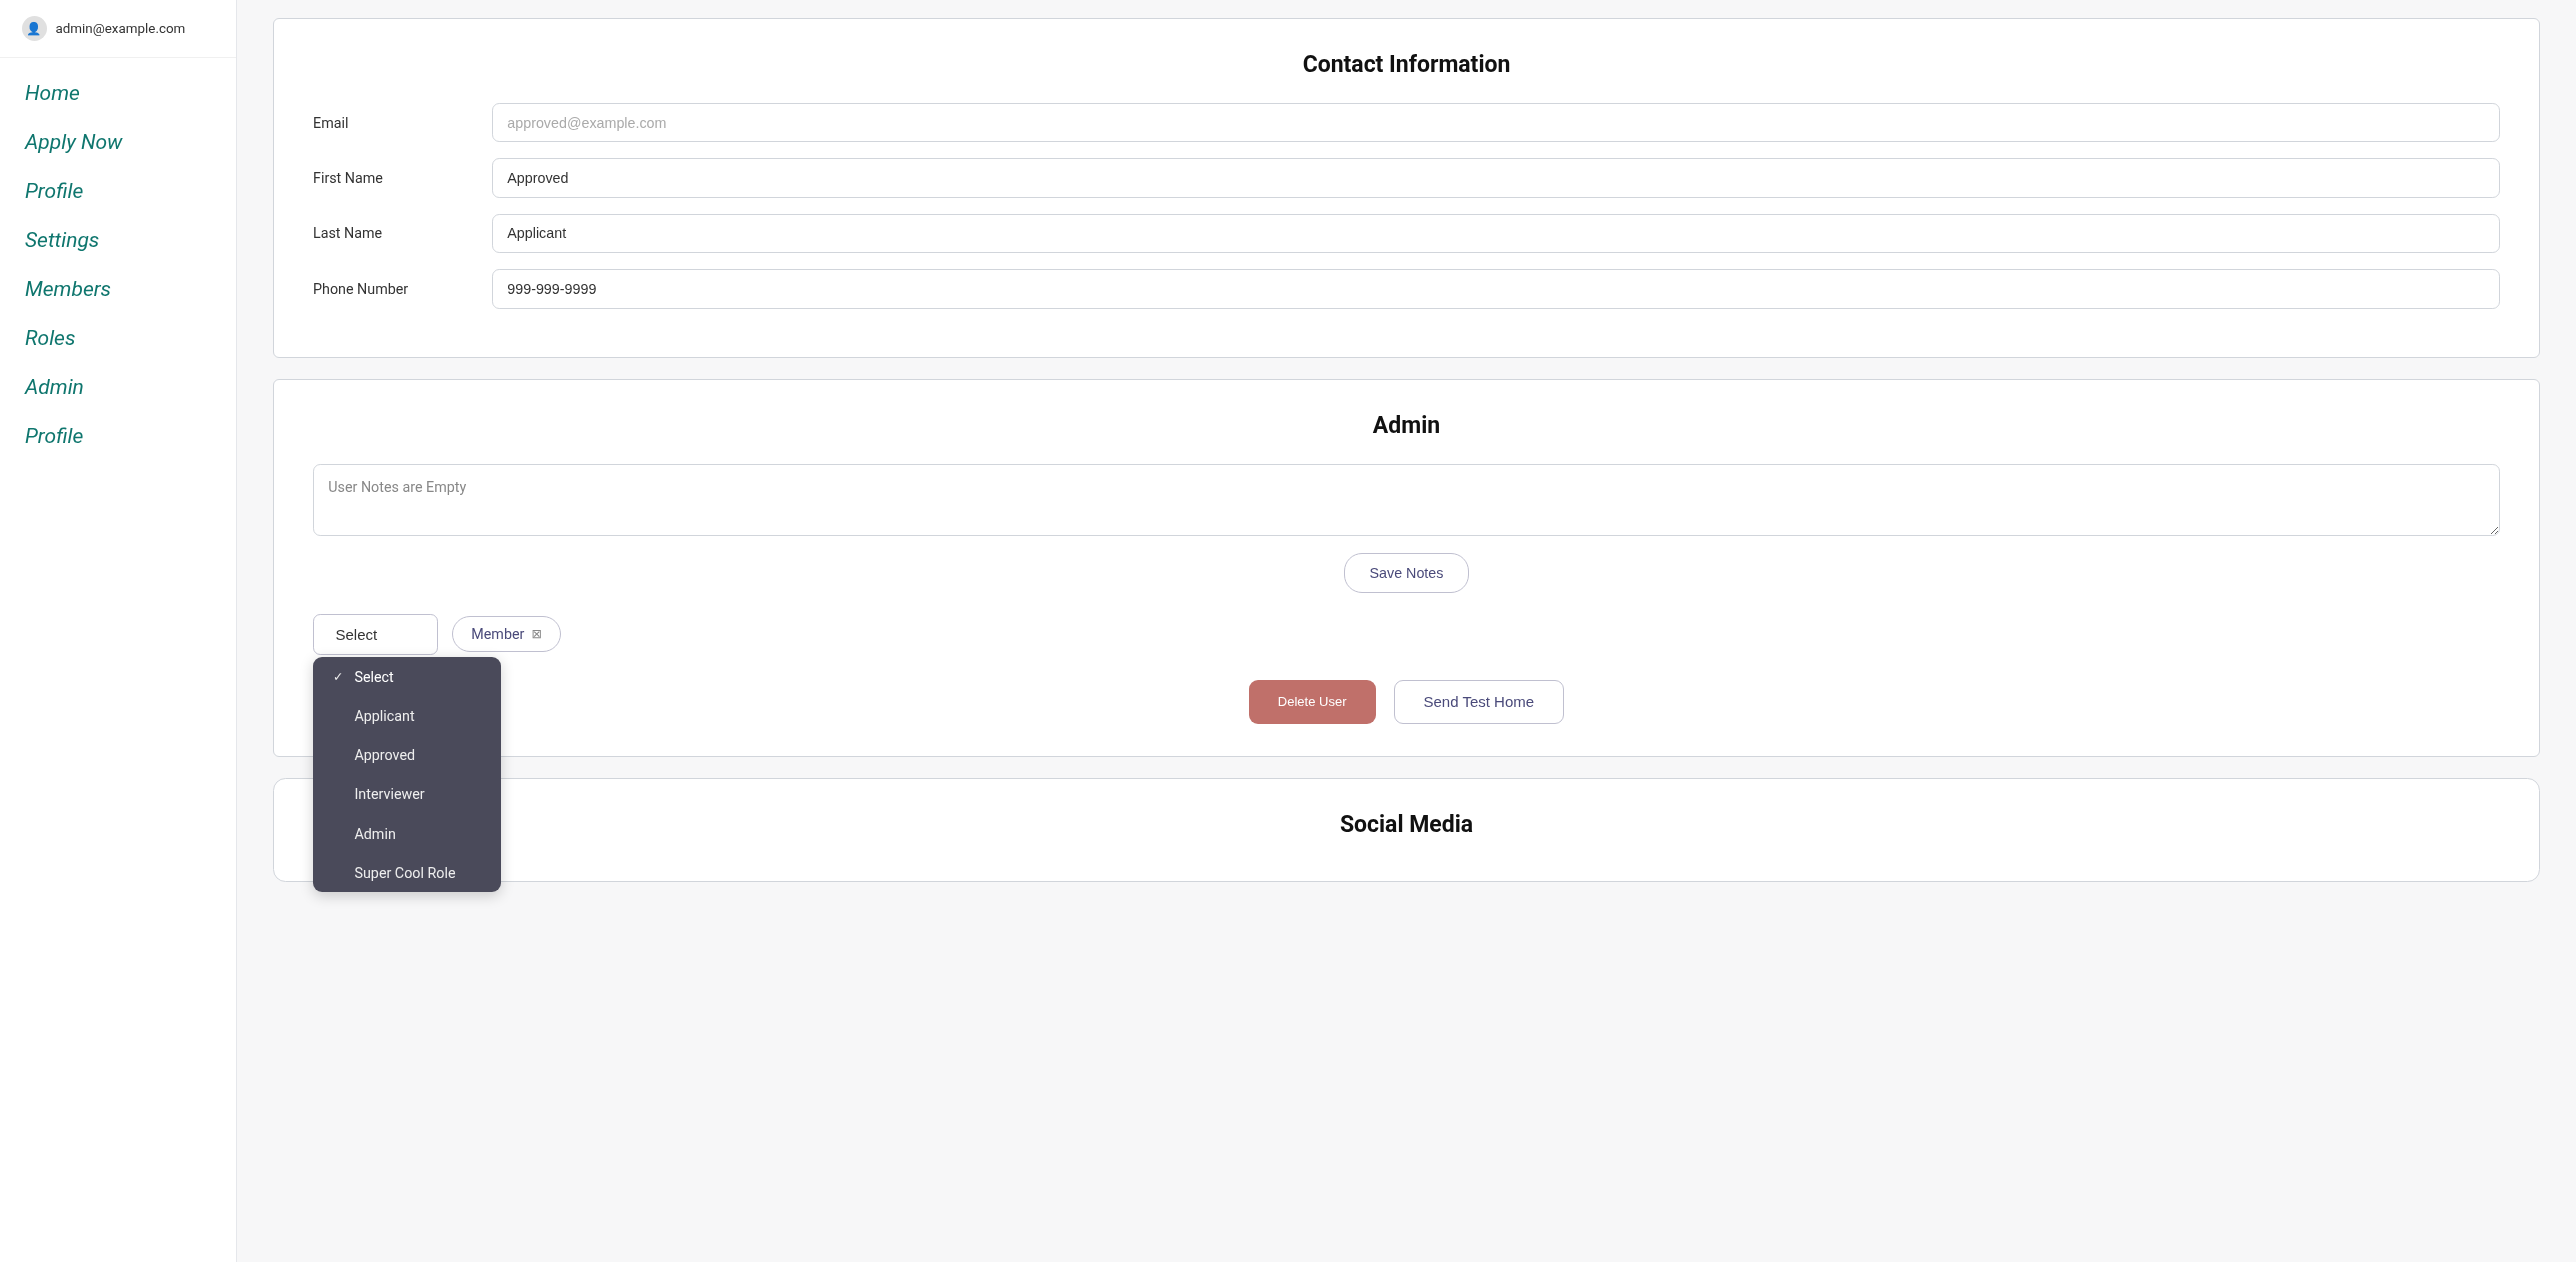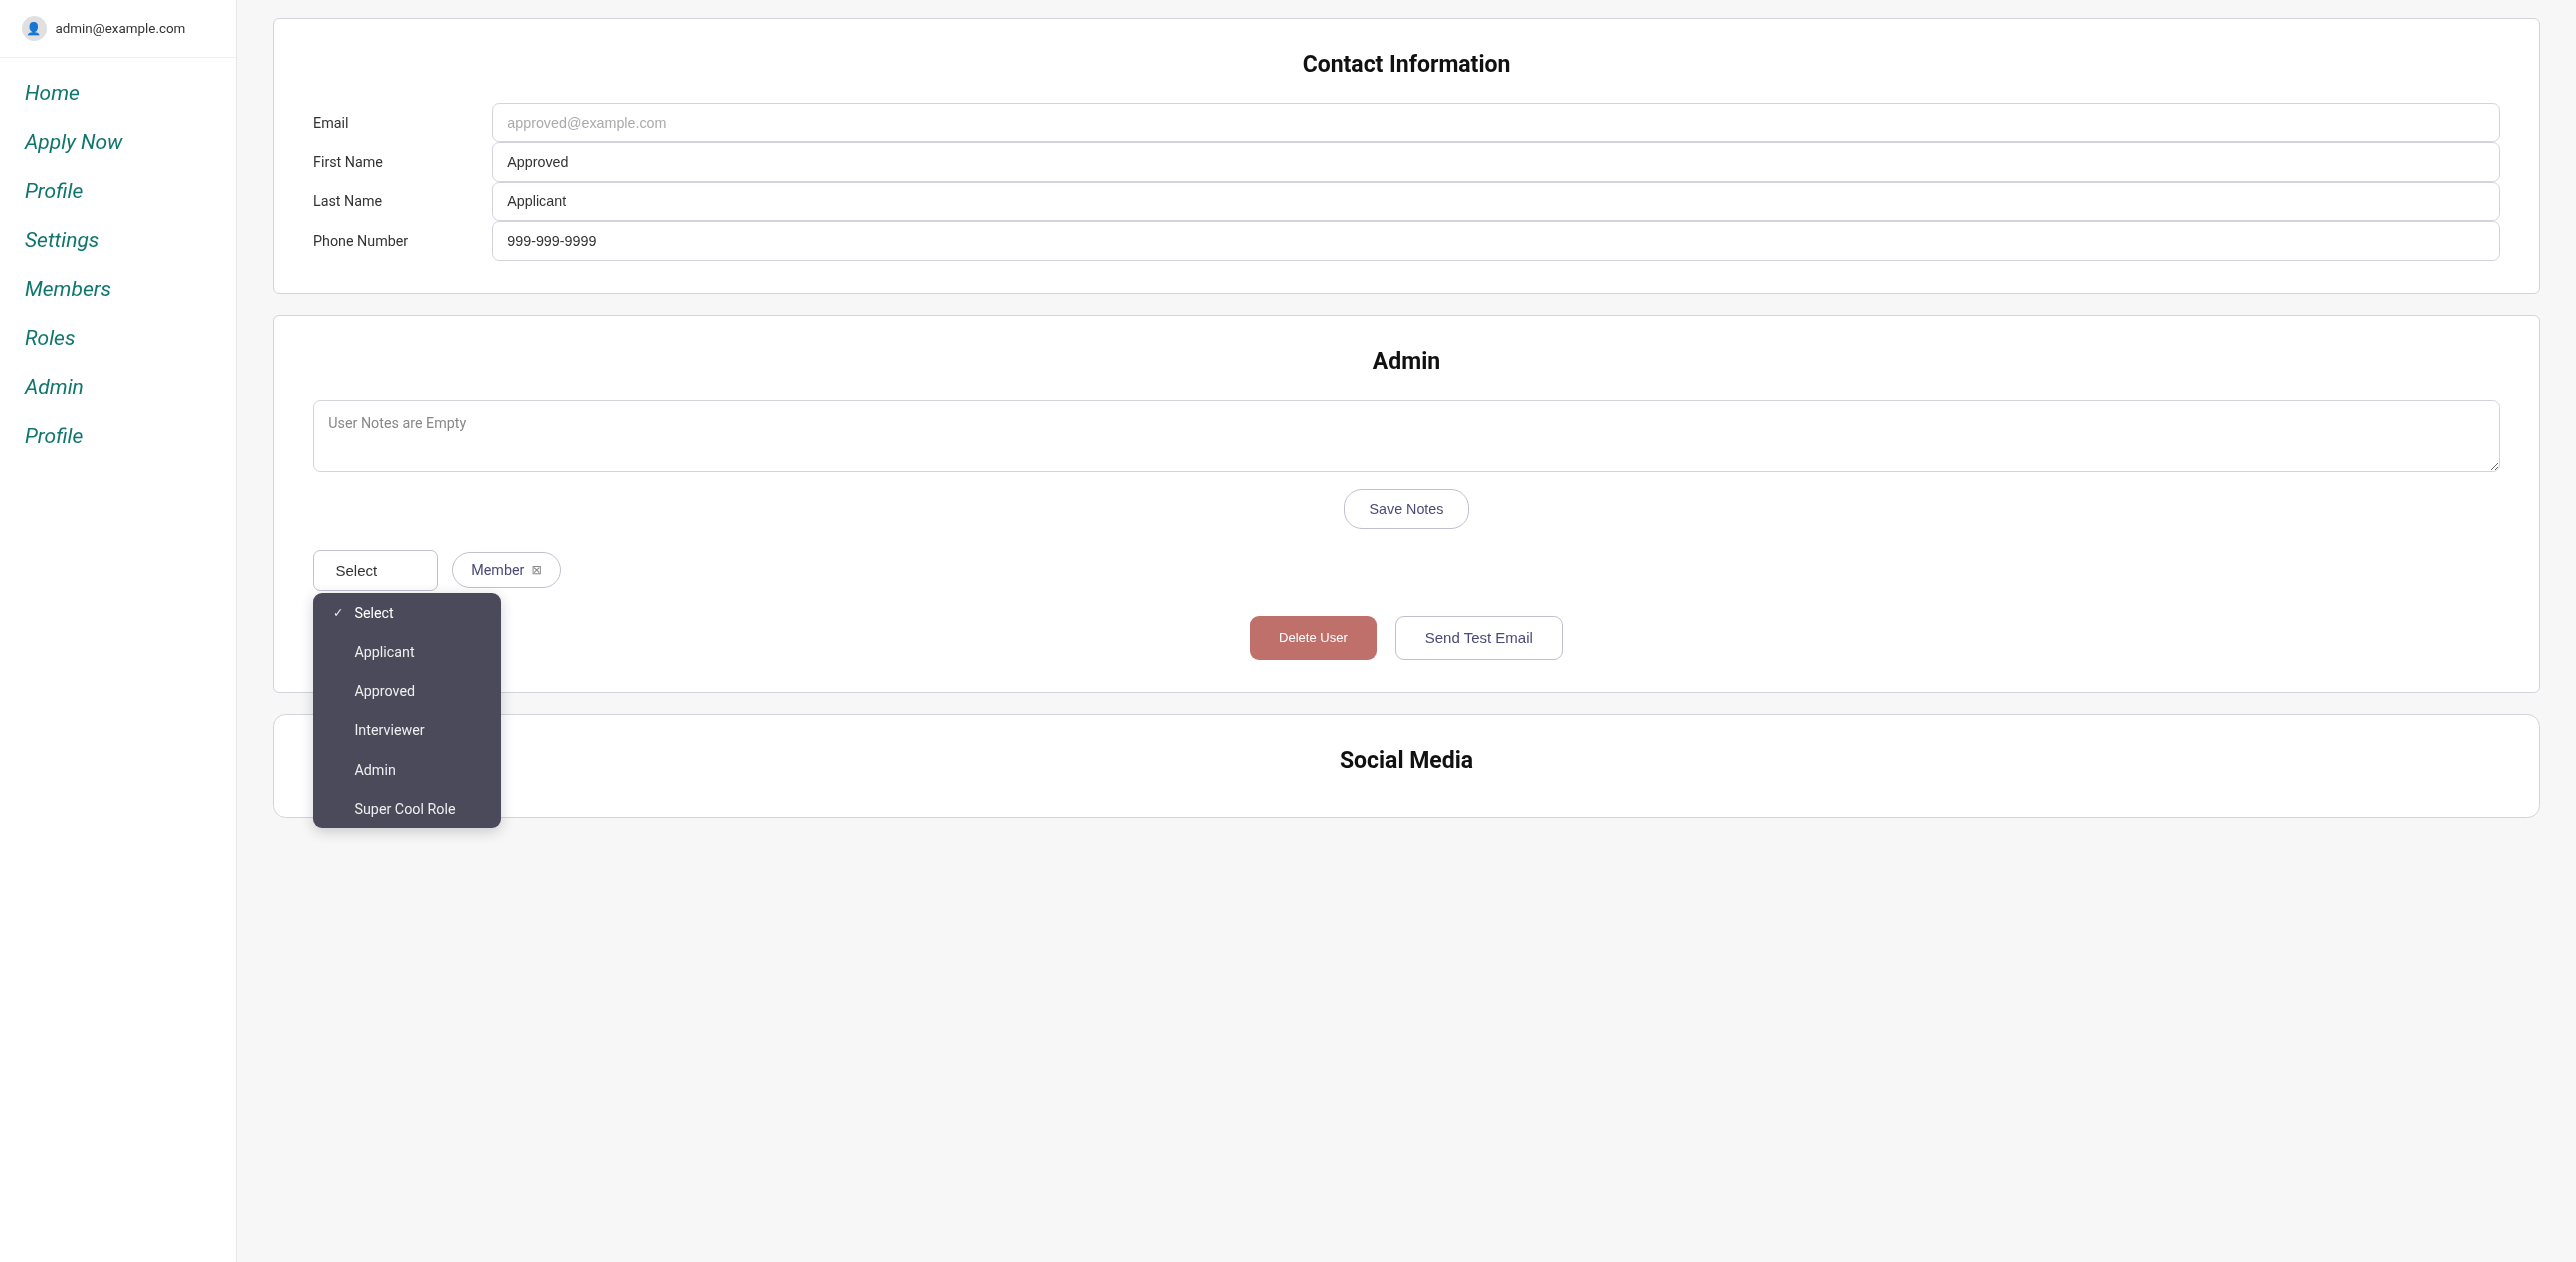--- a/index.html
+++ b/index.html
@@ -72,20 +72,21 @@
       font-weight: 700;
       text-align: center;
       margin-bottom: 25px;
       color: #111;
     }
 
     
     .form-row {
       display: flex;
       align-items: center;
+      margin-bottom: 16px;
     }
     .form-label {
       width: 179px;
       min-width: 179px;
       font-size: 14.3px;
       color: #333;
     }
     .form-input {
       flex: 1;
       border: 1.3px solid #d1d5db;
@@ -323,21 +324,21 @@
       </div>
 
       <div class="member-badge">
         <span>Member</span>
         <span class="member-badge-x">⊠</span>
       </div>
     </div>
 
     <div class="action-row">
       <button class="delete-btn">Delete User</button>
-      <button class="send-test-btn">Send Test Email</button>
+      <button class="send-test-btn">Send Test Home</button>
     </div>
   </div>
 
   <div class="social-card">
     <div class="card-title">Social Media</div>
   </div>
 </div>
 
 
 </body></html>

